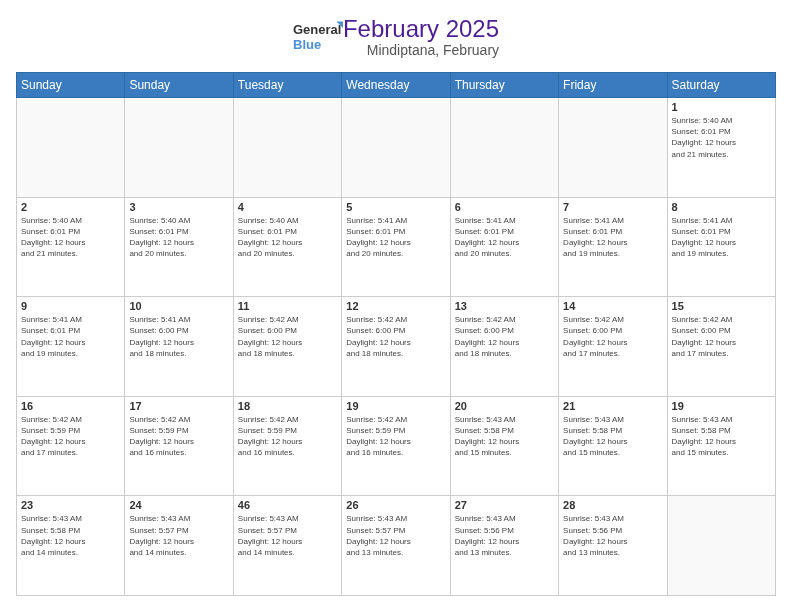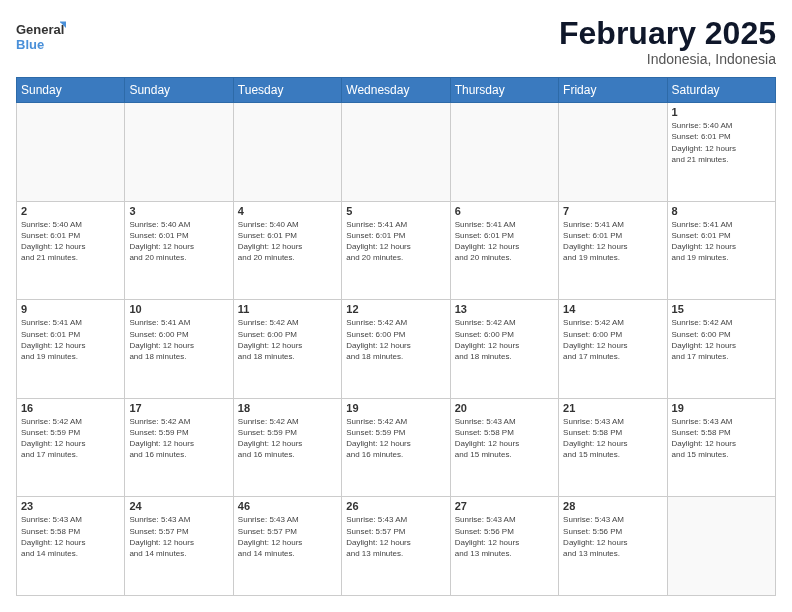--- a/index.html
+++ b/index.html
@@ -13,34 +13,34 @@
     .page {
       width: 792px;
       height: 612px;
       padding: 16px;
       display: flex;
       flex-direction: column;
     }
     .header {
       display: flex;
       align-items: flex-start;
-      justify-content: space-between;
+      justify-content: center;
       margin-bottom: 10px;
     }
     .logo {
       display: flex;
       align-items: center;
     }
     .title-block {
       text-align: right;
     }
     .month-year {
-      font-size: 32px;
-      font-weight: bold;
-      color: #0f172a;
+      font-size: 24px;
+      font-weight: normal;
+      color: #4c1d95;
       line-height: 1.1;
     }
     .location {
       font-size: 14px;
       color: #555;
     }
     .calendar {
       flex: 1;
       border: 1px solid #ccc;
       border-collapse: collapse;
@@ -93,21 +93,21 @@
         <text x="0" y="18" font-size="13" font-weight="bold" fill="#333" font-family="Arial">General</text>
         <text x="0" y="33" font-size="13" font-weight="bold" fill="#4a90d9" font-family="Arial">Blue</text>
         <polygon points="44,6 50,12 50,6" fill="#4a90d9"></polygon>
         <line x1="44" y1="6" x2="50" y2="6" stroke="#4a90d9" stroke-width="1"></line>
       </svg>
     </div>
   </div>
 </div>
     <div class="title-block">
       <div class="month-year">February 2025</div>
-      <div class="location">Indonesia, Indonesia</div>
+      <div class="location">Mindiptana, February</div>
     </div>
   </div>
 
   <table class="calendar">
     <thead>
       <tr>
         <th>Sunday</th>
         <th>Sunday</th>
         <th>Tuesday</th>
         <th>Wednesday</th>

